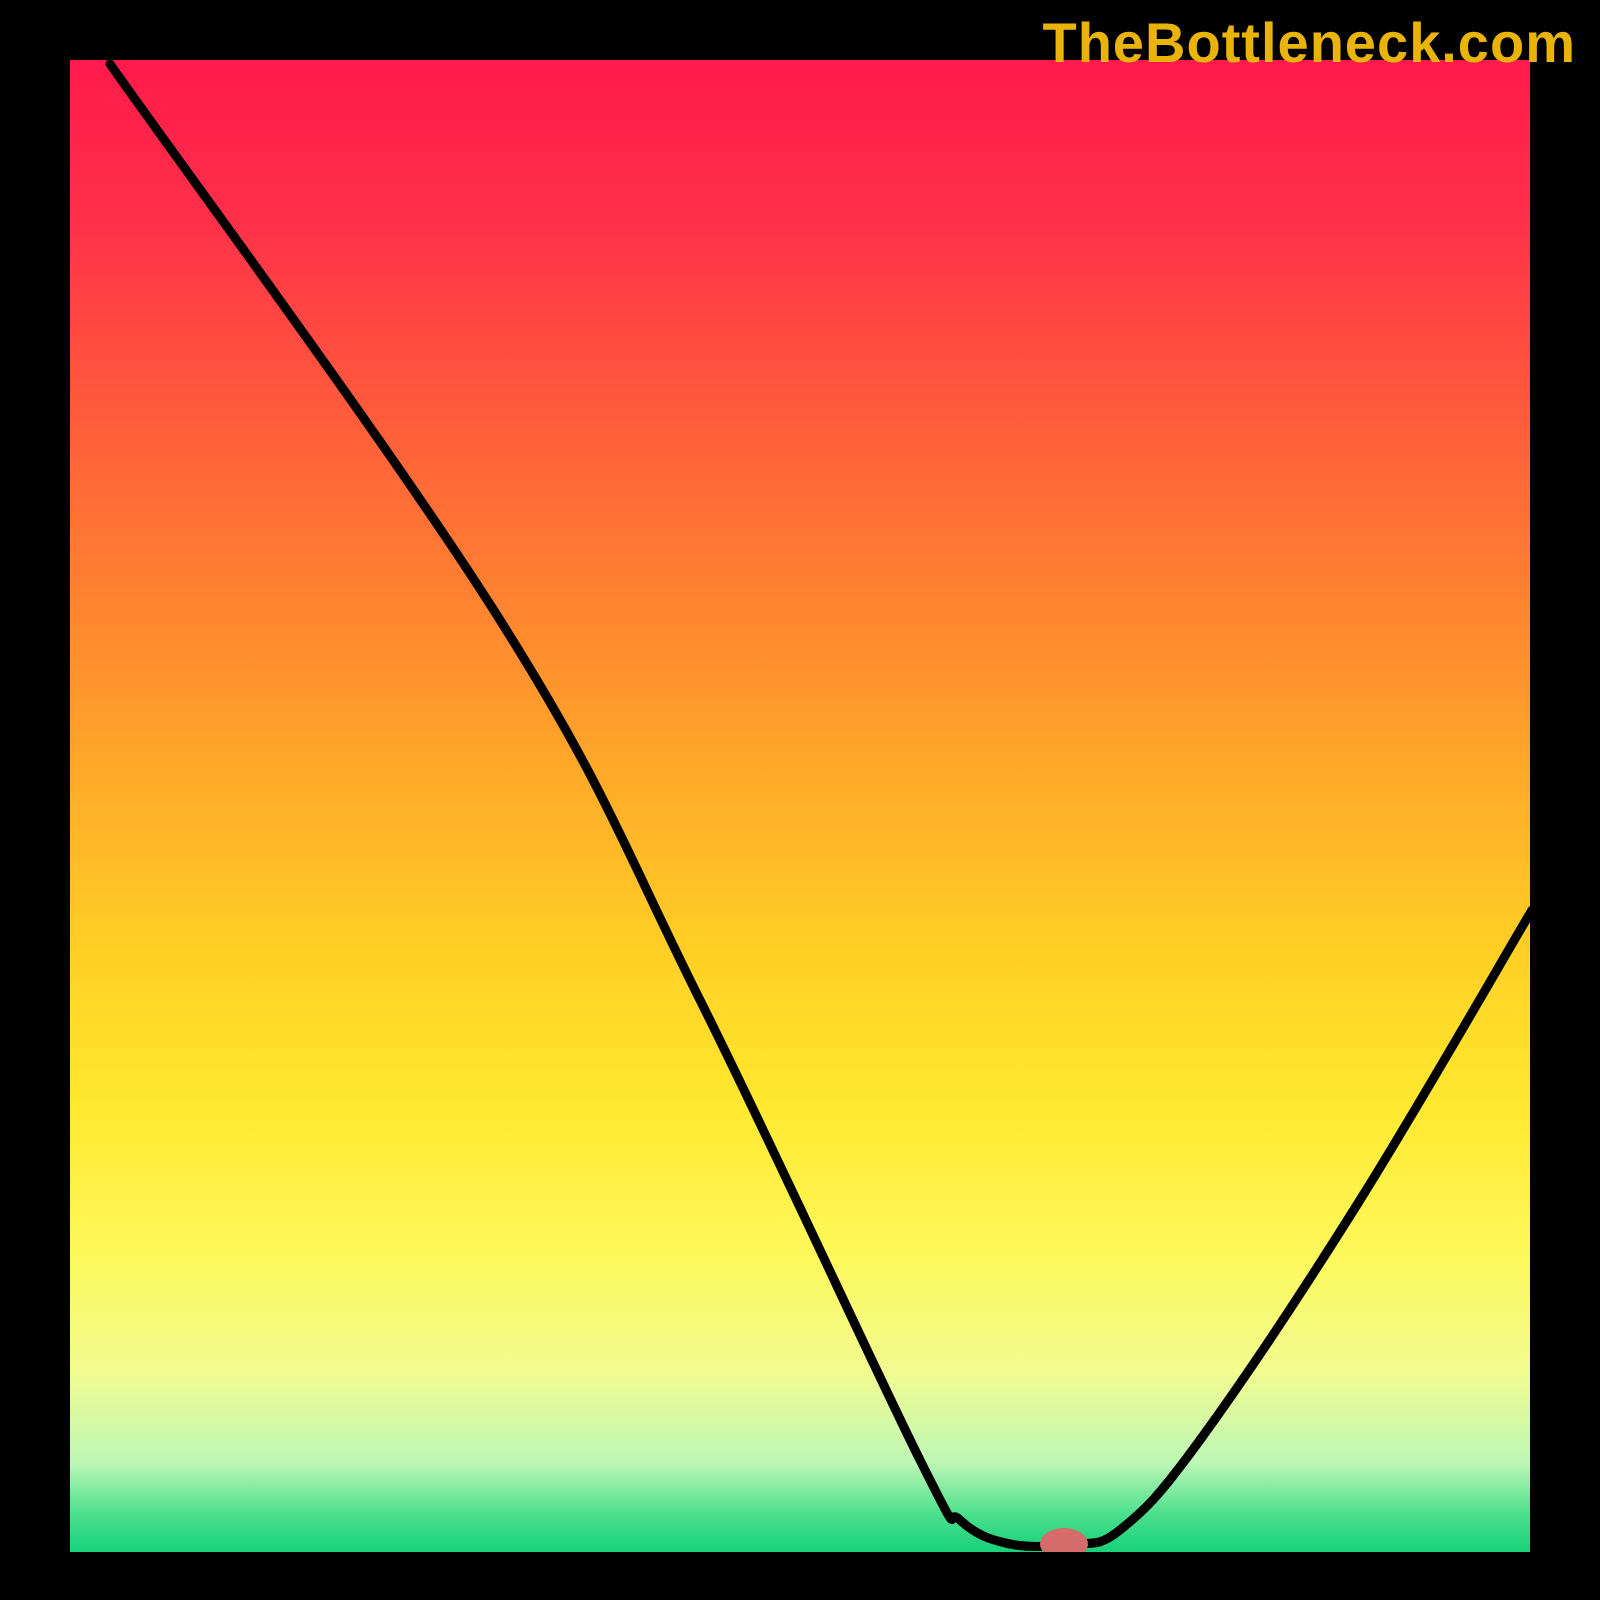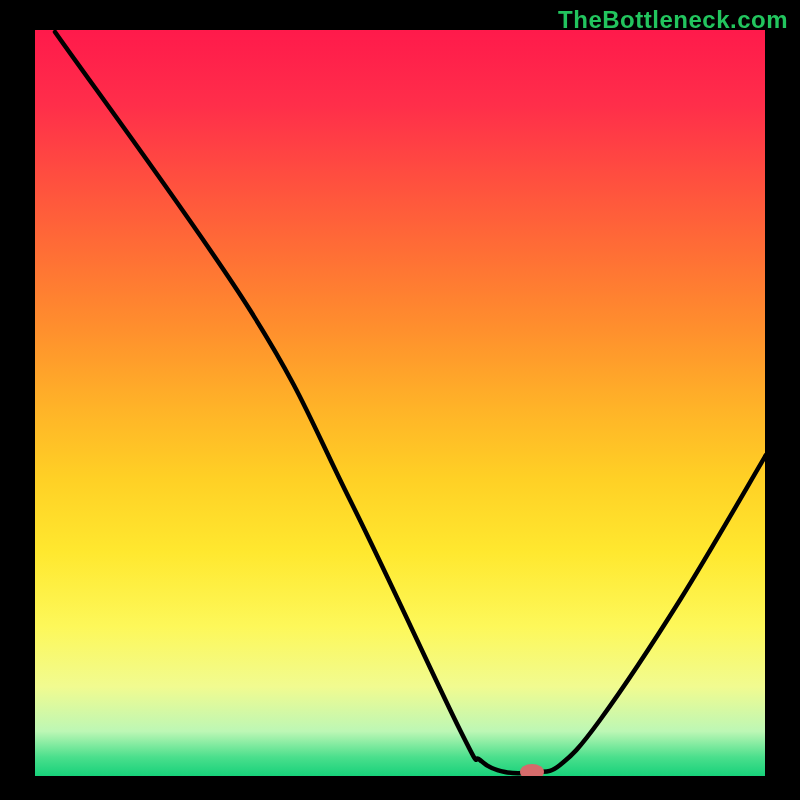--- a/index.html
+++ b/index.html
@@ -14,23 +14,23 @@
     position: relative;
     width: 800px;
     height: 800px;
     background: #000;
   }
   .watermark {
     position: absolute;
     top: 6px;
     right: 12px;
     font-family: Arial, Helvetica, sans-serif;
-    font-size: 24px;
+    font-size: 28px;
     font-weight: bold;
-    color: #22c55e;
+    color: #eab308;
     letter-spacing: 0.5px;
     z-index: 3;
   }
   svg.plot {
     position: absolute;
     top: 0;
     left: 0;
     width: 800px;
     height: 800px;
     display: block;

